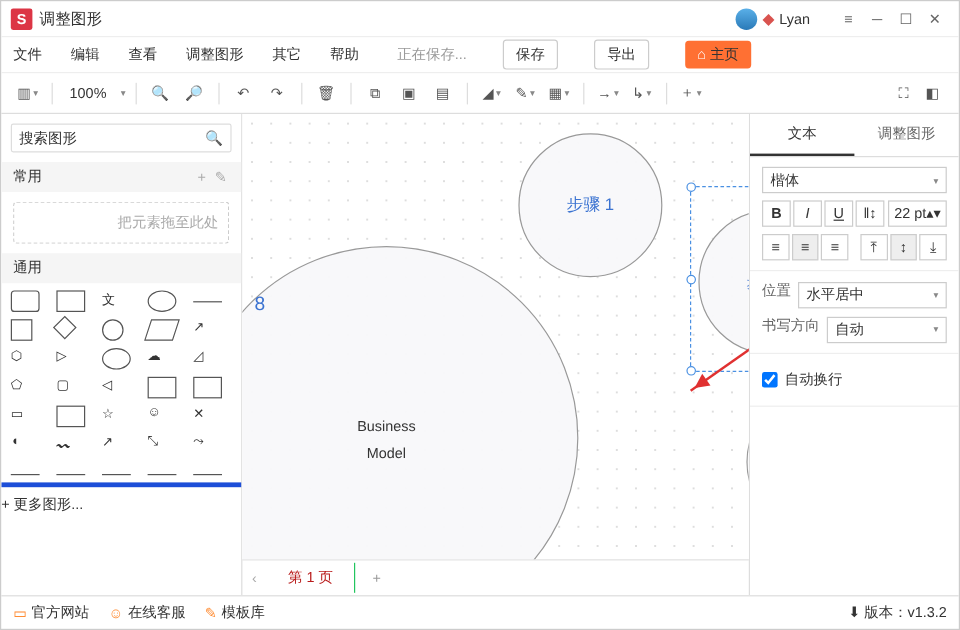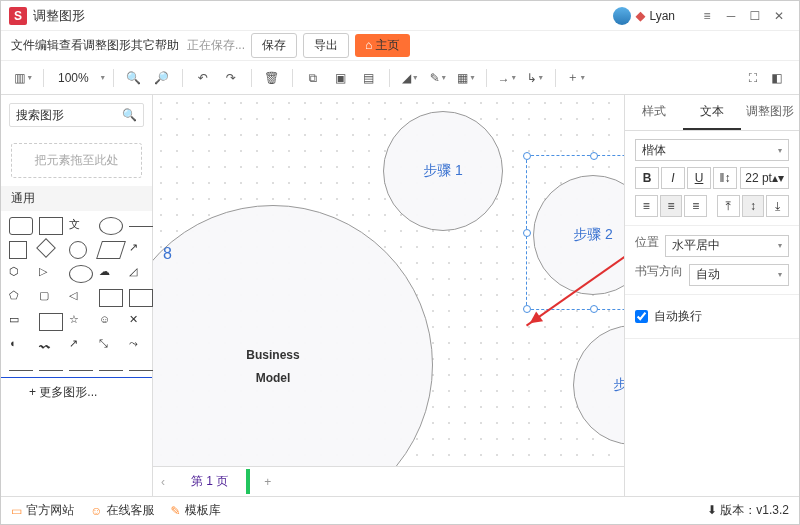--- a/index.html
+++ b/index.html
@@ -5,63 +5,63 @@
 *{box-sizing:border-box;margin:0;padding:0;font-family:"Microsoft YaHei",Arial,sans-serif;font-size:12px;color:#333}
 body{background:#fff}
 .app{width:800px;height:525px;border:1px solid #ccc;display:flex;flex-direction:column;position:relative;overflow:hidden}
 .titlebar{height:30px;display:flex;align-items:center;padding:0 8px;border-bottom:1px solid #eee}
 .logo-red{width:18px;height:18px;background:#dc3545;border-radius:2px;color:#fff;display:flex;align-items:center;justify-content:center;font-weight:bold;margin-right:6px}
 .app-title{font-size:13px;flex:1}
 .avatar{width:18px;height:18px;border-radius:50%;background:linear-gradient(#5ab0e8,#2a7ab8);margin-right:4px}
 .gem{color:#d9534f;margin-right:4px;font-size:13px}
 .username{margin-right:20px}
 .winbtn{width:24px;height:24px;display:flex;align-items:center;justify-content:center;cursor:pointer;color:#666}
-.menubar{height:30px;display:flex;align-items:center;padding:0 10px;border-bottom:1px solid #eee;gap:0}
+.menubar{height:30px;display:flex;align-items:center;padding:0 10px;border-bottom:1px solid #eee;gap:24px}
 .menubar span{cursor:pointer}
 .savestatus{color:#999;margin-left:8px}
 .doc-title{flex:1;text-align:center;color:#666}
 .pill{border:1px solid #ccc;border-radius:3px;padding:3px 10px;cursor:pointer;margin-left:6px}
 .home-btn{background:#ff7033;color:#fff;border-radius:3px;padding:3px 10px;margin-left:6px;cursor:pointer}
 .toolbar{height:34px;display:flex;align-items:center;padding:0 10px;border-bottom:1px solid #ddd;gap:4px}
 .tbtn{width:24px;height:24px;display:flex;align-items:center;justify-content:center;cursor:pointer;color:#555;border-radius:2px}
 .tsep{width:1px;height:18px;background:#ddd;margin:0 4px}
 .zoom{padding:0 6px}
 .caret{font-size:8px;color:#888;margin-left:2px}
 .toolbar-right{margin-left:auto;display:flex}
 .body{flex:1;display:flex;overflow:hidden}
-.leftpanel{width:152px;border-right:1px solid #ddd;display:flex;flex-direction:column}
+.leftpanel{width:201px;border-right:1px solid #ddd;display:flex;flex-direction:column}
 .searchbox{margin:8px;height:24px;border:1px solid #ddd;border-radius:2px;display:flex;align-items:center;padding:0 6px;color:#aaa;justify-content:space-between}
 .section-head{padding:4px 10px;background:#f5f5f5;display:flex;align-items:center;color:#666;font-size:11px}
 .section-head .icons{margin-left:auto;color:#aaa;letter-spacing:2px}
-.dropzone{margin:8px 10px;border:1px dashed #ccc;border-radius:3px;padding:8px;text-align:center;color:#aaa}
+.dropzone{margin:8px 10px;border:1px dashed #ccc;border-radius:3px;padding:8px;text-align:right;color:#aaa}
 .shapegrid{padding:6px 8px;display:grid;grid-template-columns:repeat(5,1fr);gap:6px}
 .shape{width:24px;height:18px;border:1px solid #555;cursor:pointer}
 .shape.round{border-radius:3px}
 .shape.ellipse{border-radius:50%}
 .shape.txt{border:none;font-size:11px}
 .shape.line{border:none;border-top:1px solid #555;margin-top:9px;height:1px}
 .shape.diamond{transform:rotate(45deg);width:14px;height:14px}
-.more-shapes{border-top:1px solid #1d4ed8;padding:6px 28px;cursor:pointer}
+.more-shapes{border-top:4px solid #1d4ed8;padding:6px 0;cursor:pointer}
 .canvas-area{flex:1;display:flex;flex-direction:column;position:relative}
 .canvas{flex:1;position:relative;background:#fff;background-image:radial-gradient(#ddd 1px,transparent 1px);background-size:16px 16px;overflow:hidden}
 .circle{position:absolute;border:1px solid #999;background:rgba(248,248,250,0.95);border-radius:50%;display:flex;align-items:center;justify-content:center;color:#3b73d1;font-size:14px}
 .bigcircle{width:320px;height:320px;left:-40px;top:110px}
-.bm-text{color:#3b73d1;font-size:18px;font-weight:700;text-align:center;line-height:1.3}
+.bm-text{color:#3b73d1;font-size:18px;font-weight:400;text-align:center;line-height:1.3}
 .step1{width:120px;height:120px;left:230px;top:16px}
 .step2{width:120px;height:120px;left:380px;top:80px}
 .step3{width:120px;height:120px;left:420px;top:230px}
 .num8{position:absolute;left:10px;top:150px;color:#3b73d1;font-size:16px}
 .selection{position:absolute;border:1px dashed #4a90e2;left:373px;top:60px;width:135px;height:155px;pointer-events:none}
 .handle{position:absolute;width:8px;height:8px;background:#fff;border:1px solid #4a90e2;border-radius:50%}
 .handle.tl{left:-4px;top:-4px}.handle.bl{left:-4px;bottom:-4px}
 .handle.tm{left:50%;top:-4px;margin-left:-4px}.handle.bm{left:50%;bottom:-4px;margin-left:-4px}
 .handle.lm{left:-4px;top:50%;margin-top:-4px}
 .tabs{height:30px;border-top:1px solid #ddd;display:flex;align-items:center}
 .tab-scroll{width:20px;text-align:center;color:#aaa;cursor:pointer}
-.page-tab{padding:4px 18px;border-right:4px solid #22c55e;color:#4c1d95}
+.page-tab{padding:4px 18px;border-right:1px solid #22c55e;color:#b91c1c}
 .add-tab{padding:4px 14px;color:#999;cursor:pointer}
 .rightpanel{width:175px;border-left:1px solid #ddd;display:flex;flex-direction:column}
 .rtabs{display:flex;border-bottom:1px solid #ddd}
 .rtab{flex:1;text-align:center;padding:8px 0;cursor:pointer;color:#666}
 .rtab.active{color:#333;border-bottom:2px solid #333}
 .rsection{padding:8px 10px;border-bottom:1px solid #eee}
 .rlabel{color:#666;margin-bottom:6px}
 .select{border:1px solid #ccc;height:22px;display:flex;align-items:center;padding:0 6px;justify-content:space-between;cursor:pointer}
 .btnrow{display:flex;gap:2px;margin-top:6px}
 .sqbtn{width:24px;height:22px;border:1px solid #ccc;display:flex;align-items:center;justify-content:center;cursor:pointer;background:#fff}
@@ -140,20 +140,24 @@
     </div>
   </div>
 
   <div class="body">
 
     <div class="leftpanel">
       <div class="searchbox">
         <span>搜索图形</span>
         <span>🔍</span>
       </div>
+      <div class="section-head">
+        <span>常用</span>
+        <span class="icons">+ ✎</span>
+      </div>
       <div class="dropzone">把元素拖至此处</div>
       <div class="section-head">
         <span>通用</span>
       </div>
       <div class="shapegrid">
         <div class="shape round"></div>
         <div class="shape"></div>
         <div class="shape txt">文</div>
         <div class="shape ellipse"></div>
         <div class="shape line"></div>
@@ -218,21 +222,20 @@
       </div>
       <div class="tabs">
         <div class="tab-scroll">‹</div>
         <div class="page-tab">第 1 页</div>
         <div class="add-tab">+</div>
       </div>
     </div>
 
     <div class="rightpanel">
       <div class="rtabs">
-        <div class="rtab">样式</div>
         <div class="rtab active">文本</div>
         <div class="rtab">调整图形</div>
       </div>
       <div class="rsection">
         <div class="select">
           <span>楷体</span>
             <span class="caret">▾</span>
         </div>
         <div class="btnrow">
           <div class="sqbtn">

